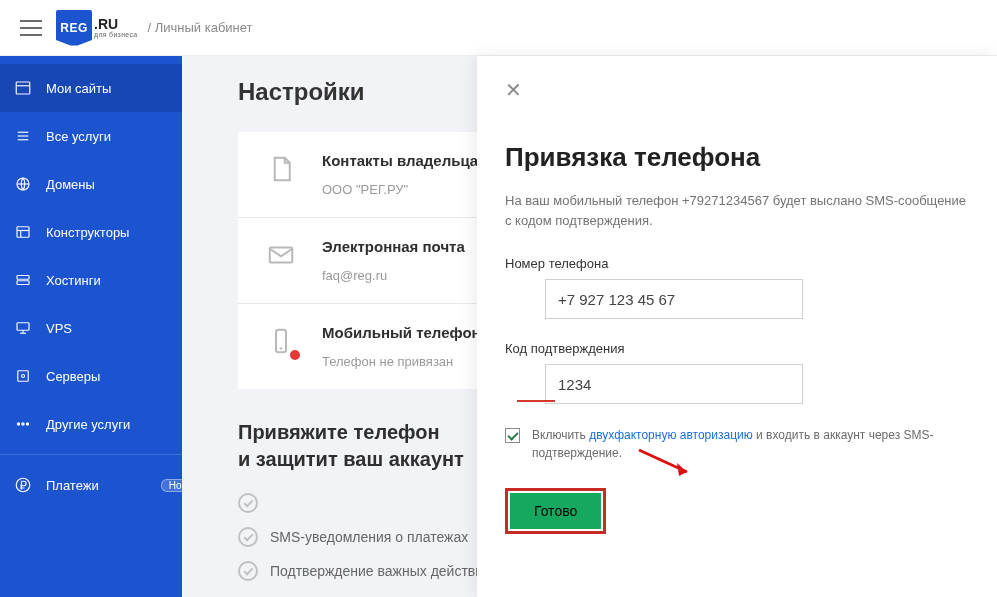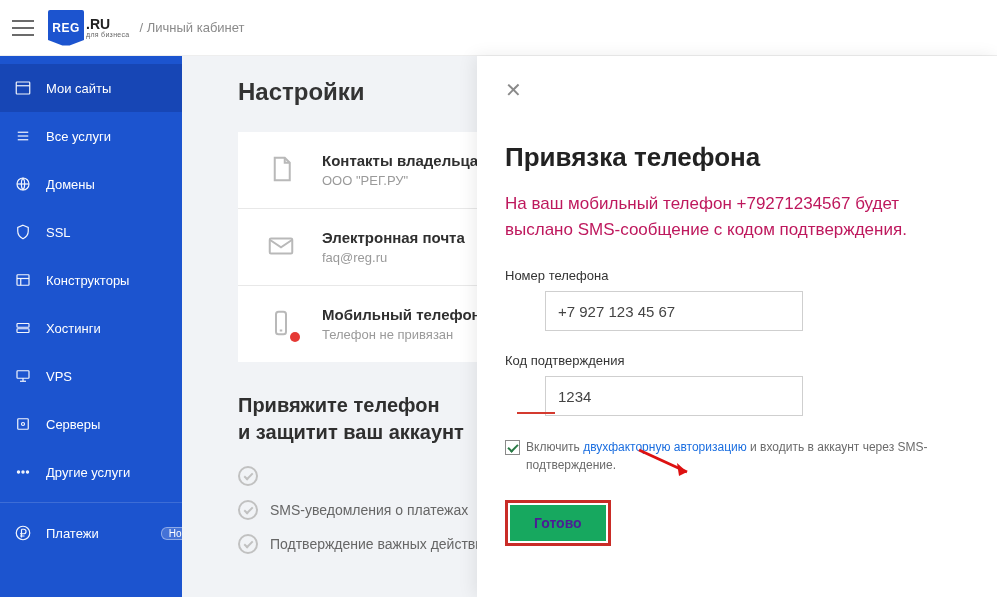--- a/index.html
+++ b/index.html
@@ -1,19 +1,19 @@
 <!DOCTYPE html>
 <html><head>
 <meta charset="utf-8">
 <style>
   * { box-sizing: border-box; margin: 0; padding: 0; }
   html, body { width: 997px; height: 597px; overflow: hidden; font-family: Arial, Helvetica, sans-serif; background: #fff; color: #333; }
 
   
-  .topbar { height: 56px; display: flex; align-items: center; padding: 0 12px; border-bottom: 1px solid #eee; background: #fff; }
+  .topbar { height: 56px; display: flex; align-items: center; padding: 0 20px; border-bottom: 1px solid #eee; background: #fff; }
   .hamburger { width: 22px; height: 16px; display: flex; flex-direction: column; justify-content: space-between; margin-right: 14px; cursor: pointer; }
   .hamburger span { height: 2px; background: #6b6b6b; }
   .logo { display: flex; align-items: center; gap: 0; }
   .logo-shield { width: 36px; height: 36px; background: #1c54cf; position: relative; border-radius: 2px; clip-path: polygon(0 0,100% 0,100% 85%,60% 100%,40% 100%,0 85%); display:flex;align-items:center;justify-content:center; }
   .logo-shield span { color:#fff; font-weight:700; font-size:12px; letter-spacing:0.5px; }
   .logo-text { display:flex; flex-direction:column; margin-left:2px; font-weight:700; color:#222; }
   .logo-text .ru { font-size:14px; line-height:14px; }
   .logo-text .sub { font-size:7px; font-weight:400; color:#666; letter-spacing:0.3px; }
   .breadcrumb { color:#8a8a8a; font-size:13px; margin-left:10px; }
 
@@ -27,51 +27,51 @@
   .badge { background:rgba(255,255,255,.18); border:1px solid rgba(255,255,255,.4); border-radius:6px; padding:0 7px; font-size:10px;margin-left:48px; }
   .side-sep { height:1px; background:rgba(255,255,255,.15); margin:6px 0; }
 
   .content { flex:1; background:#f1f3f6; position:relative; padding:22px 0 0 56px; }
   .page-title { font-size:24px; font-weight:700; color:#333; margin-bottom:26px; }
 
   .card { background:#fff; width:640px; }
   .card-row { display:flex; align-items:flex-start; padding:20px 26px; border-bottom:1px solid #e8e8e8; gap:24px; }
   .card-row:last-child { border-bottom:none; }
   .card-row .ico { width:34px; height:34px; display:flex; align-items:center; justify-content:center; color:#b6b6b6; position:relative; flex-shrink:0; }
-  .card-row .txt { display:flex; flex-direction:column; gap:4px; }
+  .card-row .txt { display:flex; flex-direction:column; gap:13px; }
   .card-row .hd { font-size:15px; font-weight:700; color:#2f2f2f; }
   .card-row .sub { font-size:13px; color:#9a9a9a; }
   .not-linked { color:#e53935; }
   .red-dot { width:10px; height:10px; background:#e53935; border-radius:50%; position:absolute; right:-2px; bottom:-2px; }
 
   .bind-heading { font-size:20px; font-weight:700; color:#2f2f2f; margin:30px 0 20px; line-height:1.35; }
   .check-list { display:flex; flex-direction:column; gap:14px; font-size:14px; color:#666; }
   .check-list li { list-style:none; display:flex; align-items:center; gap:12px; }
   .check-list .ck { width:20px; height:20px; border:2px solid #c1c1c1; border-radius:50%; position:relative; }
   .check-list .ck::after { content:""; position:absolute; left:4px; top:5px; width:7px; height:3px; border-left:2px solid #c1c1c1; border-bottom:2px solid #c1c1c1; transform:rotate(-45deg); }
 
   
   .modal { position:absolute; top:0; right:0; width:520px; height:100%; background:#fff; box-shadow:-3px 0 16px rgba(0,0,0,.08); padding:22px 28px; z-index:5; }
   .modal-close { font-size:20px; color:#8a8a8a; cursor:pointer; margin-bottom:30px; display:inline-block; }
   .modal h2 { font-size:26px; font-weight:700; color:#222; margin:10px 0 18px; }
-  .modal .desc { font-size:17px; color:#be185d; line-height:1.5; margin-bottom:26px; }
+  .modal .desc { font-size:13px; color:#737373; line-height:1.5; margin-bottom:26px; }
   .field-label { font-size:13px; color:#333; font-weight:500; margin-bottom:8px; }
   .field { width:258px; height:40px; border:1px solid #cfcfcf; padding:0 12px; font-size:15px; color:#444; margin-bottom:22px;margin-left:40px; }
   .field-wrap { position:relative; display:inline-block; }
   .field-underline::after { content:""; position:absolute; left:12px; bottom:24px; width:38px; height:2px; background:#d43a2f; }
   .resend { display:flex; align-items:center; gap:8px; color:#a8a8a8; font-size:13px; margin:4px 0 22px 14px; }
   .resend svg { width:15px; height:15px; stroke:#a8a8a8; }
 
-  .cbx-row { display:flex; align-items:flex-start; gap:6px; font-size:12px; color:#6b6b6b; line-height:1.5; margin-bottom:26px; }
+  .cbx-row { display:flex; align-items:flex-start; gap:12px; font-size:12px; color:#6b6b6b; line-height:1.5; margin-bottom:26px; }
   .cbx { width:15px; height:15px; border:1px solid #8a8a8a; display:flex; align-items:center; justify-content:center; margin-top:2px; flex-shrink:0; cursor:pointer; }
   .cbx::after { content:""; width:8px; height:4px; border-left:2px solid #2a7a46; border-bottom:2px solid #2a7a46; transform:rotate(-45deg); margin-top:-2px; }
   .cbx-row a { color:#1c6fe0; text-decoration:none; }
 
   .btn-wrap { display:inline-block; border:3px solid #c92c27; padding:2px; }
-  .btn { background:#17a85f; color:#4c1d95; border:none; padding:10px 24px; font-size:14px; font-weight:700; cursor:pointer; }
+  .btn { background:#17a85f; color:#000000; border:none; padding:10px 24px; font-size:14px; font-weight:400; cursor:pointer; }
 
   
   .arrow { position:absolute; width:60px; height:35px; pointer-events:none; z-index:6; }
   .arrow svg { width:100%; height:100%; }
 
   
   svg.ic { width:18px; height:18px; stroke:#fff; stroke-width:1.6; fill:none; }
   .card-row svg.ic { stroke:#b9b9b9; width:30px; height:30px; }
 </style>
 </head>
@@ -119,28 +119,20 @@
     </div>
     <div class="side-item">
       <span class="ico">
           <svg class="ic" viewBox="0 0 24 24">
             <circle cx="12" cy="12" r="8"></circle>
             <line x1="4" y1="12" x2="20" y2="12"></line>
             <path d="M12 4c3 3 3 13 0 16M12 4c-3 3-3 13 0 16"></path>
           </svg>
         </span>
       <span class="label">Домены</span>
-    </div>
-    <div class="side-item">
-      <span class="ico">
-          <svg class="ic" viewBox="0 0 24 24">
-            <path d="M12 3l7 3v5c0 5-3 8-7 10-4-2-7-5-7-10V6z"></path>
-          </svg>
-        </span>
-      <span class="label">SSL</span>
     </div>
     <div class="side-item">
       <span class="ico">
           <svg class="ic" viewBox="0 0 24 24">
             <rect x="4" y="5" width="16" height="14" rx="1"></rect>
             <line x1="4" y1="10" x2="20" y2="10"></line>
             <line x1="9" y1="10" x2="9" y2="19"></line>
           </svg>
         </span>
       <span class="label">Конструкторы</span>

